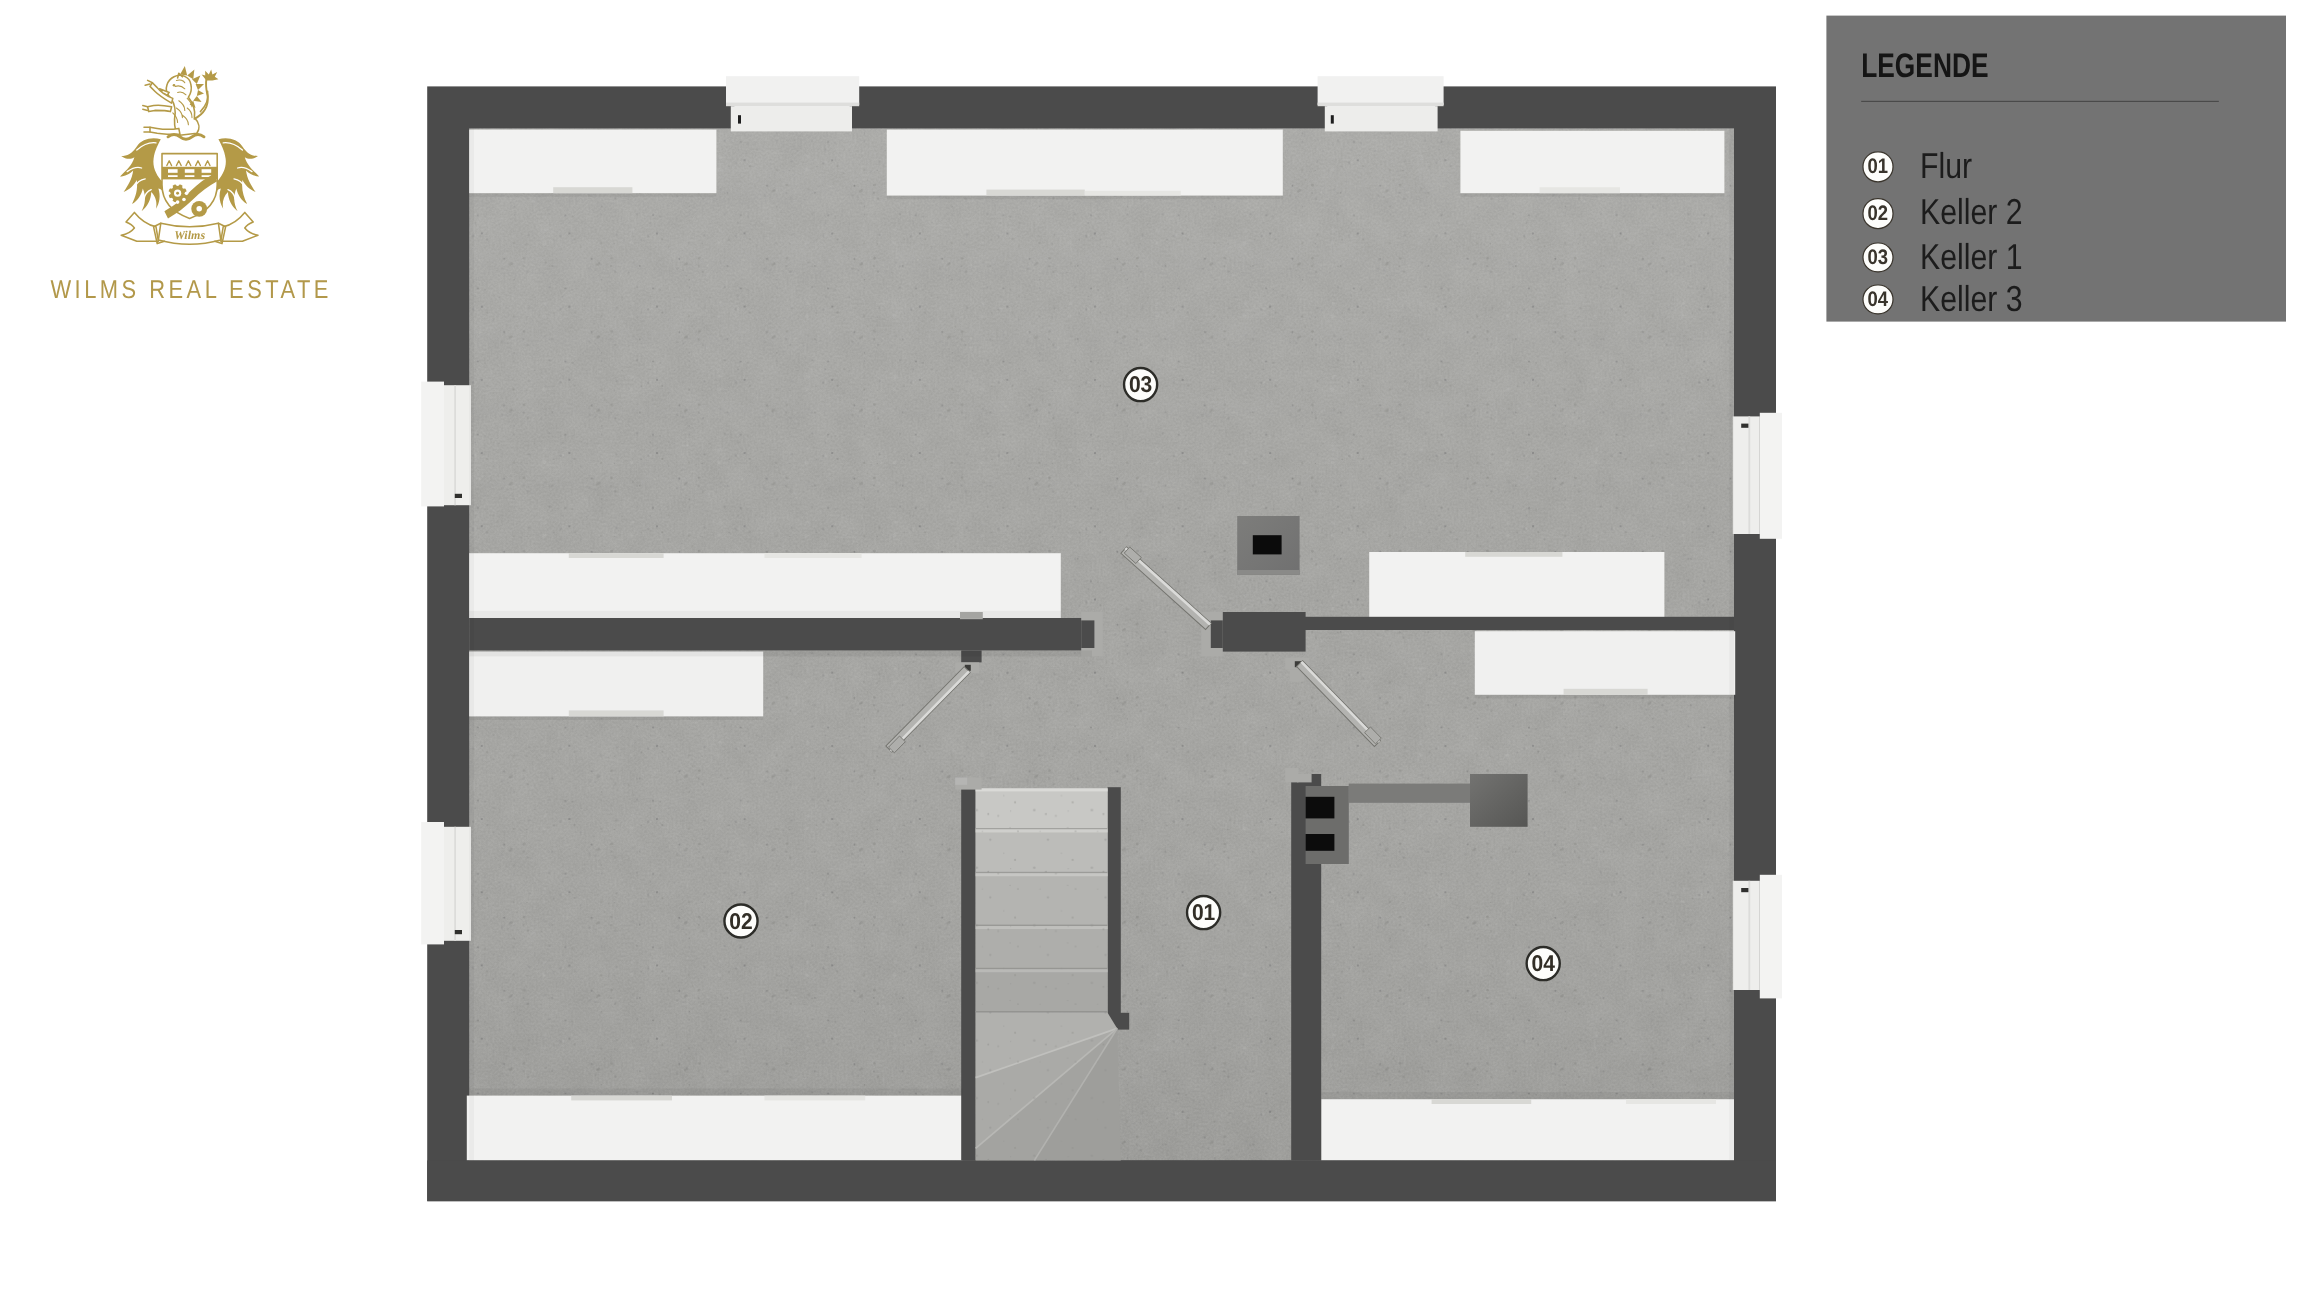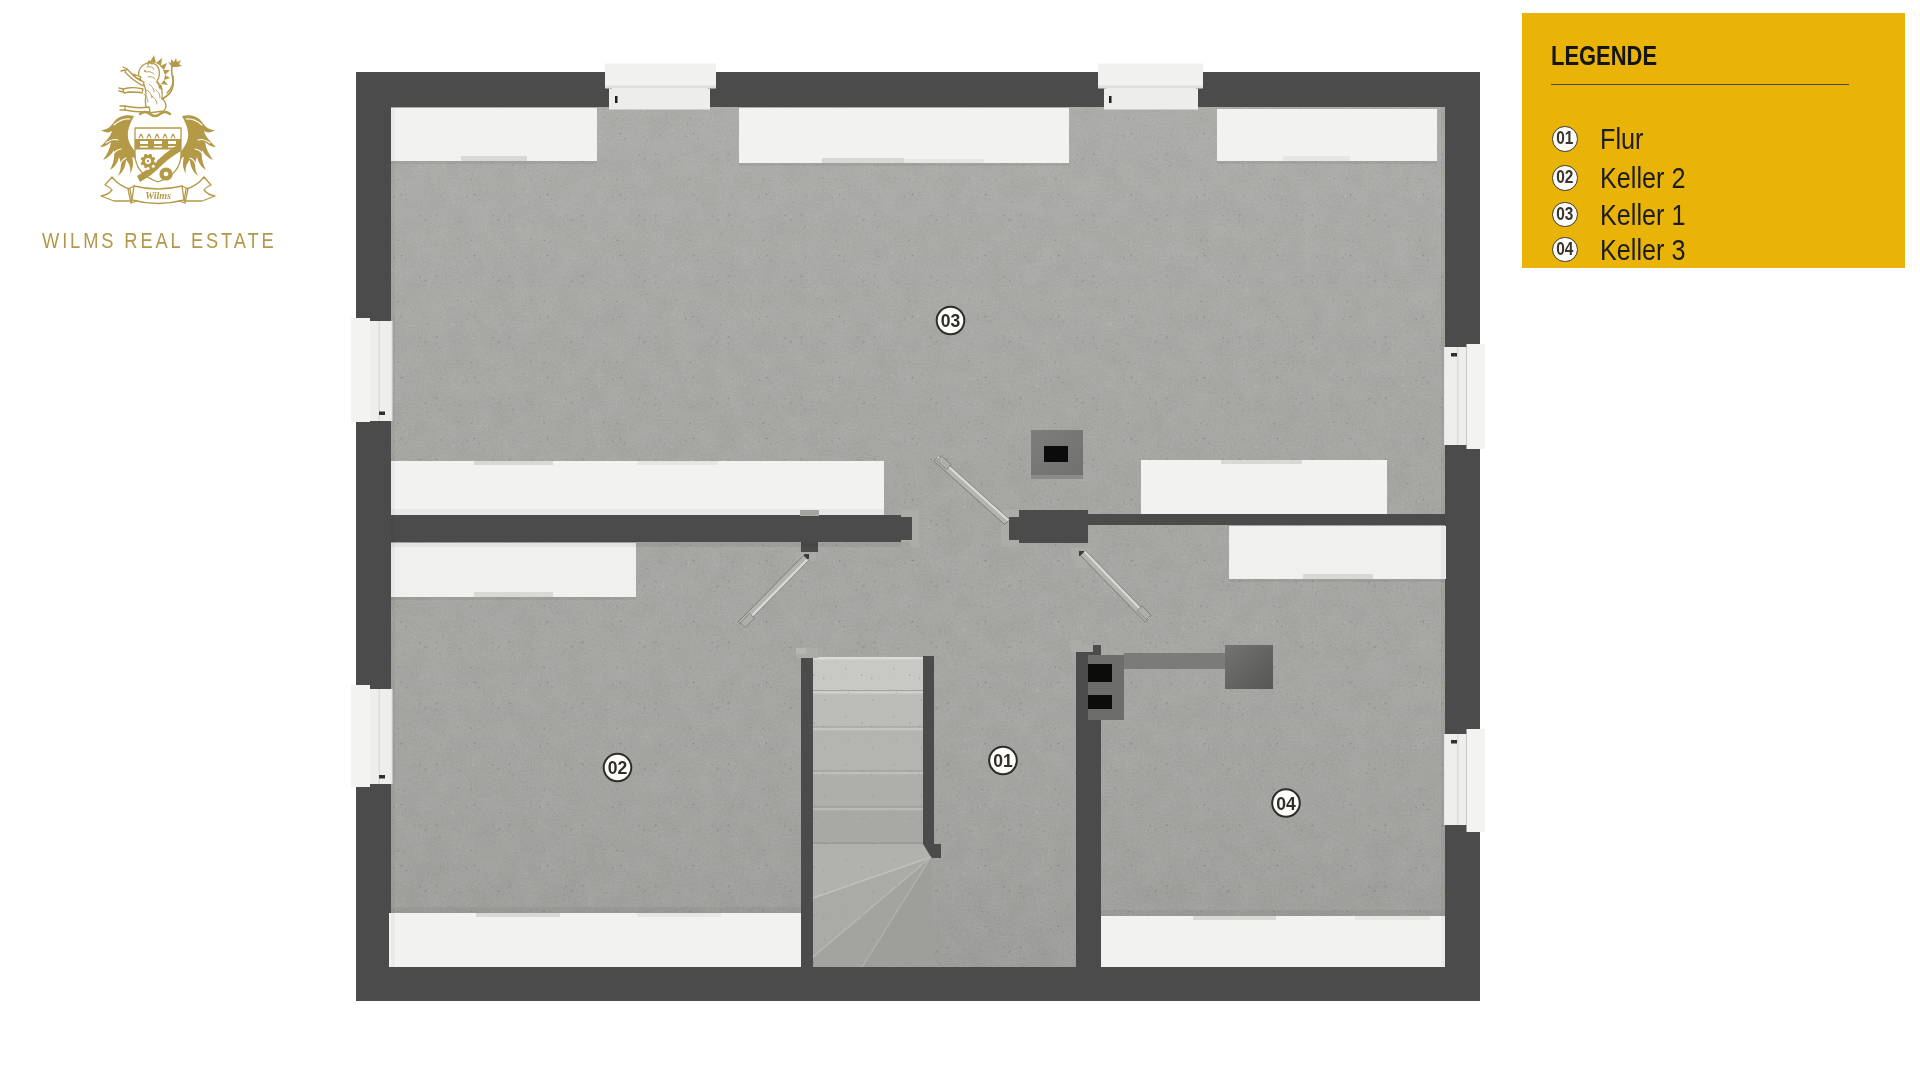--- a/index.html
+++ b/index.html
@@ -1,18 +1,18 @@
 <!DOCTYPE html>
 <html><head>
 <meta charset="utf-8">
 <style>
   html,body { margin:0; padding:0; width:1920px; height:1080px; background:#ffffff;
     font-family:"Liberation Sans", sans-serif; overflow:hidden; }
   .abs { position:absolute; }
-  #legend { position:absolute; left:1522px; top:13px; width:383px; height:255px; background:#eab308; }
+  #legend { position:absolute; left:1522px; top:13px; width:383px; height:255px; background:#737373; }
   #legend h1 { margin:0; position:absolute; left:29px; top:26px; font-size:28.5px; font-weight:bold;
      color:#151515; letter-spacing:0px; transform:scaleX(0.77); transform-origin:left top; white-space:nowrap; }
   #legend .rule { position:absolute; left:29px; top:71px; width:298px; height:1px; background:#4a4a4a; }
   .litem { position:absolute; left:0; width:383px; height:28px; }
   .lcirc { position:absolute; left:30px; top:0; width:23.5px; height:23.5px; border:1.8px solid #39342c;
      border-radius:50%; background:#fdfdfb; }
   .lnum { position:absolute; left:0; top:0; width:100%; height:100%; display:flex; align-items:center;
      justify-content:center; font-weight:bold; font-size:17.5px; color:#39342c; transform:scaleX(0.88); }
   .llab { position:absolute; left:78px; top:50%; transform:translateY(-53%) scaleX(0.84); transform-origin:left center;
      font-size:30px; color:#1c1c1c; white-space:nowrap; }

